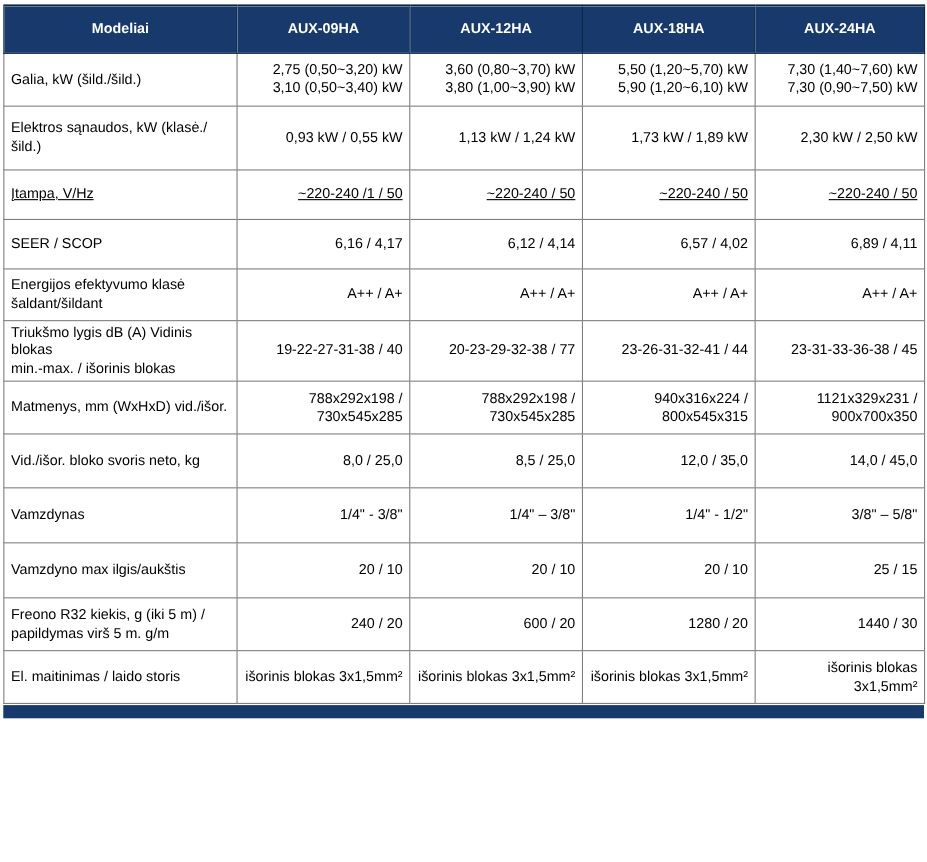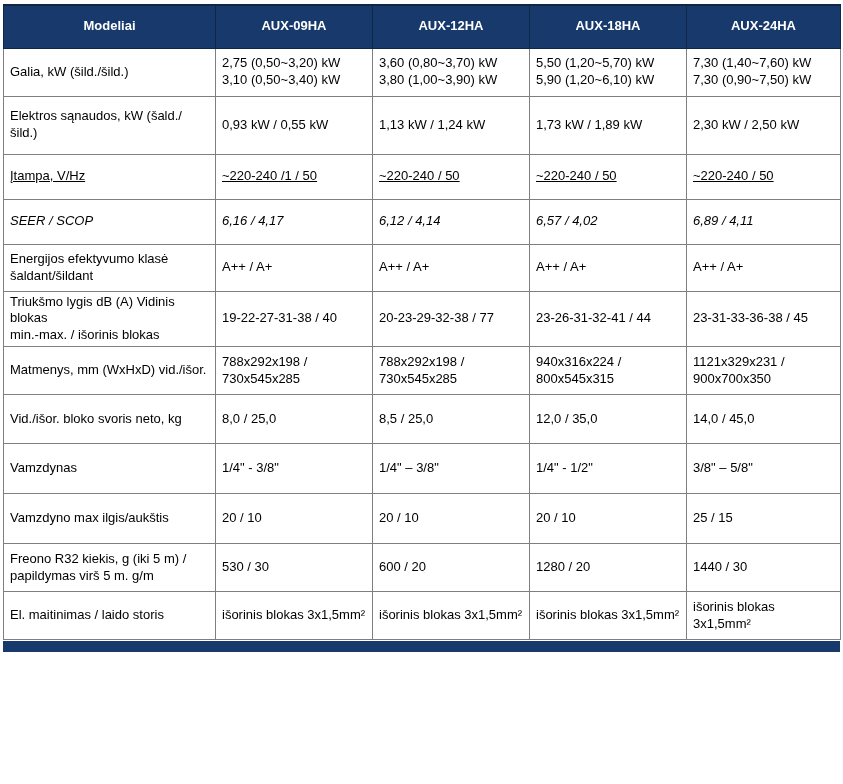--- a/index.html
+++ b/index.html
@@ -4,21 +4,21 @@
 <style>
   html, body {
     margin: 0;
     padding: 0;
     background: #ffffff;
     font-family: "Liberation Sans", "DejaVu Sans", sans-serif;
     color: #000000;
   }
   .page {
     width: 843px;
-    height: 652px;
+    height: 784px;
     box-sizing: border-box;
     padding: 4px 3px 0 3px;
     overflow: hidden;
   }
   table.spec {
     width: 837px;
     border-collapse: collapse;
     table-layout: fixed;
     border: 1px solid #404040;
     font-size: 13px;
@@ -38,30 +38,30 @@
     border: 1px solid #0d2747;
     border-top: 2px solid #0d2747;
     font-size: 13px;
   }
   td.lbl {
     text-align: left;
     padding-left: 8px;
     white-space: pre-line;
   }
   td.val {
-    text-align: left;
+    text-align: right;
     white-space: pre-line;
     margin-top: 42px;
   }
   
   tr.hr  { height: 43px; }
   tr.r1  { height: 48px; }
   tr.r2  { height: 58px; }
   tr.r3  { height: 45px; text-decoration: underline; }
-  tr.r4  { height: 45px; font-style: italic; }
+  tr.r4  { height: 45px; }
   tr.r5  { height: 47px; }
   tr.r6  { height: 53px; }
   tr.r7  { height: 47px; }
   tr.r8  { height: 48px; }
   tr.r9  { height: 49px; }
   tr.r10 { height: 50px; }
   tr.r11 { height: 50px; }
   tr.r12 { height: 48px; }
   tr.r13 { height: 48px; }
   tr.r14 { height: 47px; }
@@ -100,21 +100,21 @@
 3,10 (0,50~3,40) kW</td>
         <td class="val">3,60 (0,80~3,70) kW
 3,80 (1,00~3,90) kW</td>
         <td class="val">5,50 (1,20~5,70) kW
 5,90 (1,20~6,10) kW</td>
         <td class="val">7,30 (1,40~7,60) kW
 7,30 (0,90~7,50) kW</td>
       </tr>
 
       <tr class="r2">
-        <td class="lbl">Elektros sąnaudos, kW  (šald./šild.)</td>
+        <td class="lbl">Elektros sąnaudos, kW  (klasė./šild.)</td>
         <td class="val">0,93 kW / 0,55 kW</td>
         <td class="val">1,13 kW / 1,24 kW</td>
         <td class="val">1,73 kW / 1,89 kW</td>
         <td class="val">2,30 kW / 2,50 kW</td>
       </tr>
 
       <tr class="r3">
         <td class="lbl">Įtampa, V/Hz</td>
         <td class="val">~220-240 /1 / 50</td>
         <td class="val">~220-240 / 50</td>
@@ -181,21 +181,21 @@
         <td class="lbl">Vamzdyno max ilgis/aukštis</td>
         <td class="val">20 / 10</td>
         <td class="val">20 / 10</td>
         <td class="val">20 / 10</td>
         <td class="val">25 / 15</td>
       </tr>
 
       <tr class="r12">
         <td class="lbl">Freono R32 kiekis, g (iki 5 m) /
 papildymas virš 5 m. g/m</td>
-        <td class="val">530 / 30</td>
+        <td class="val">240 / 20</td>
         <td class="val">600 / 20</td>
         <td class="val">1280 / 20</td>
         <td class="val">1440 / 30</td>
       </tr>
 
       <tr class="r13">
         <td class="lbl">El. maitinimas / laido storis</td>
         <td class="val">išorinis blokas 3x1,5mm²</td>
         <td class="val">išorinis blokas 3x1,5mm²</td>
         <td class="val">išorinis blokas 3x1,5mm²</td>

